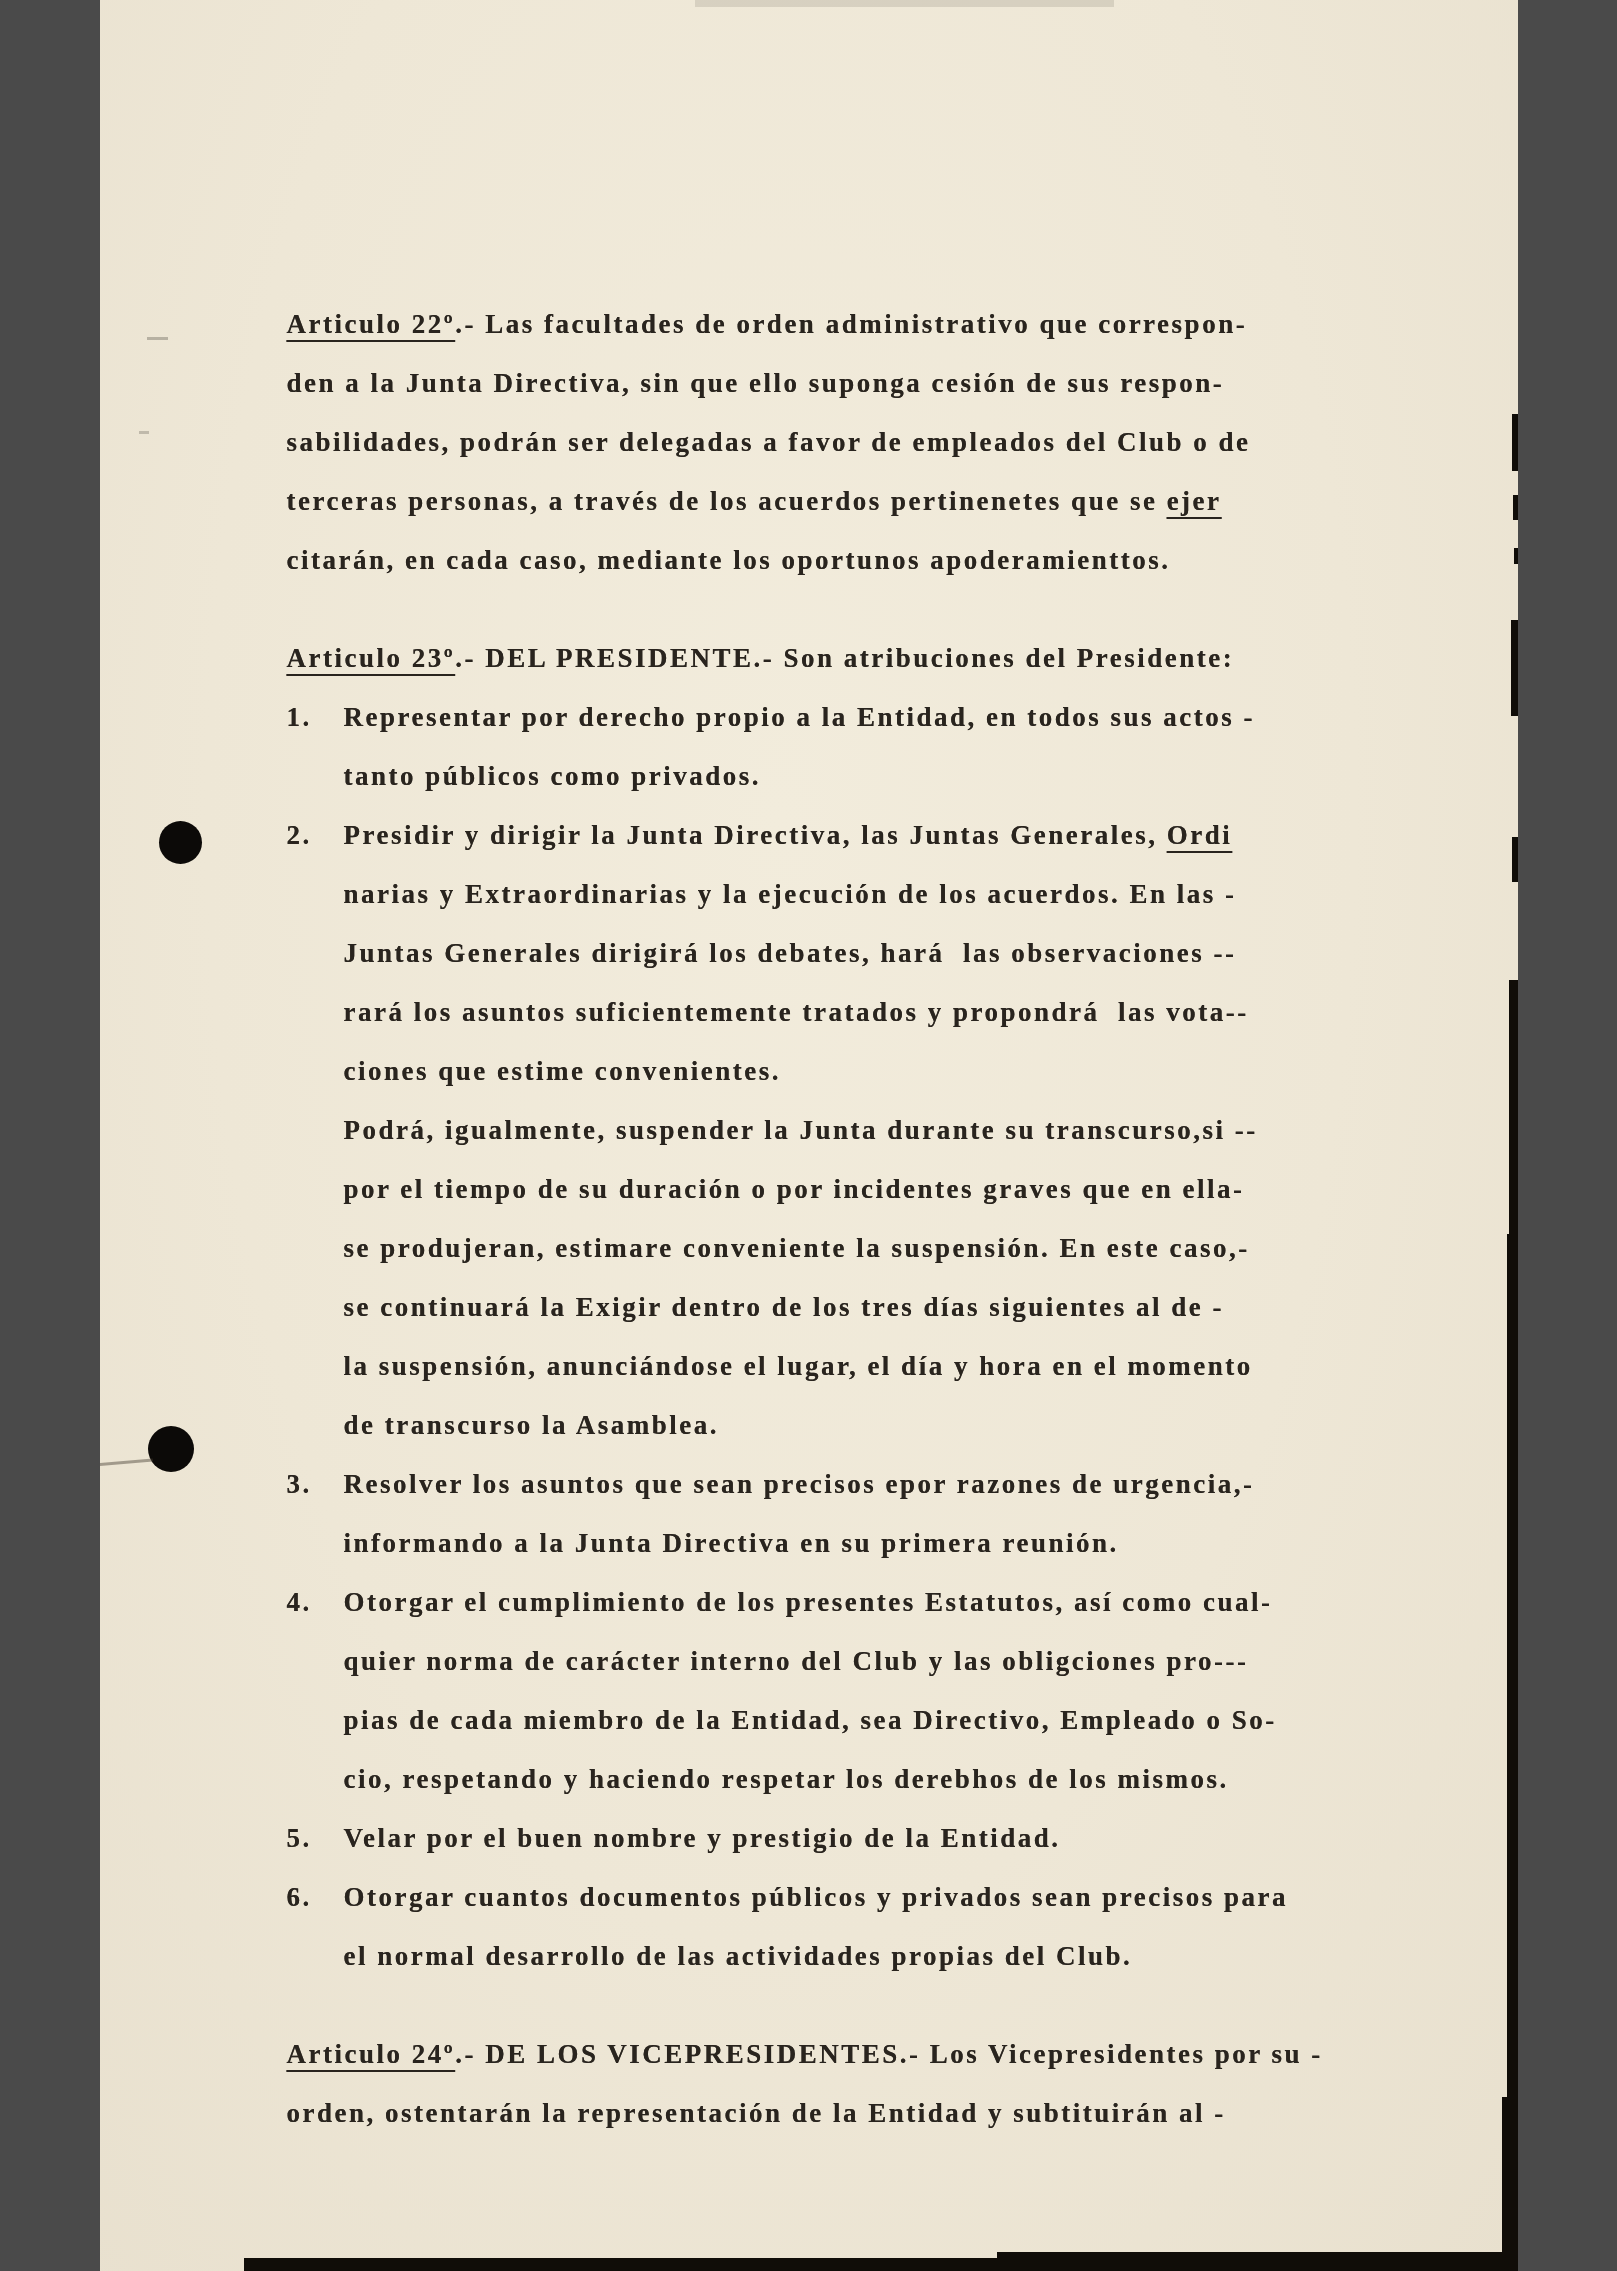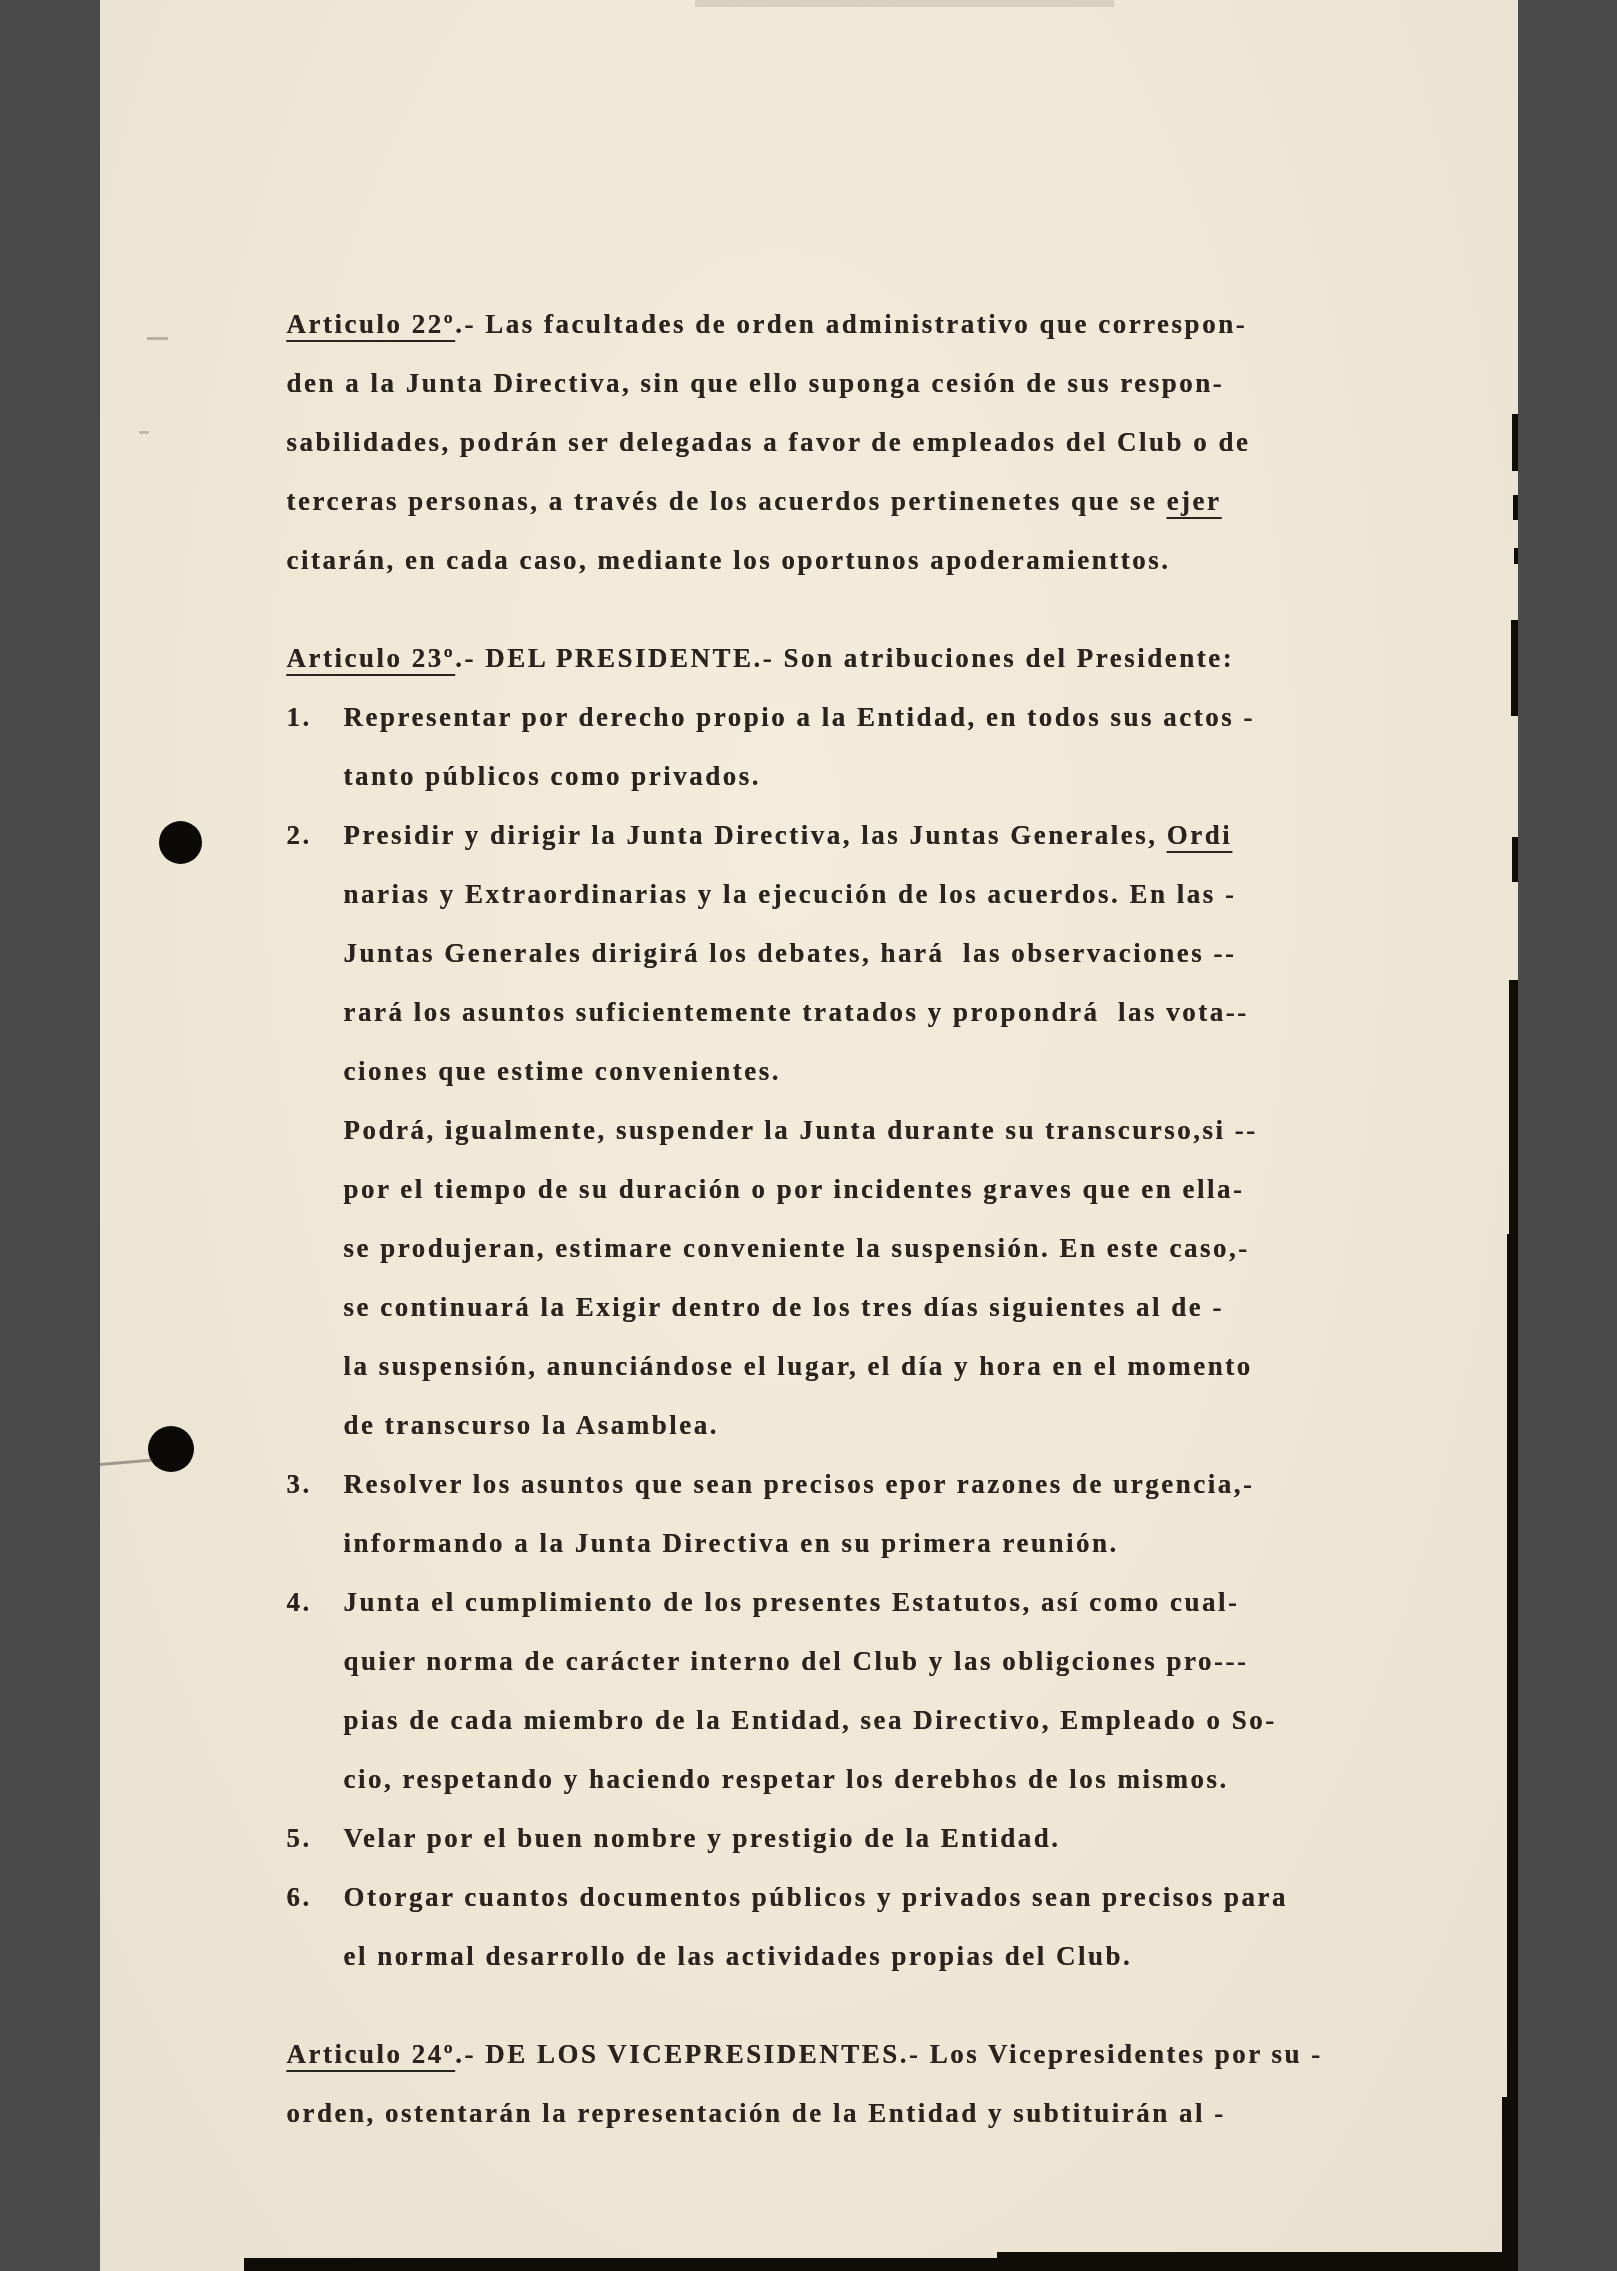--- a/index.html
+++ b/index.html
@@ -105,21 +105,21 @@
       <div class="block item">
         <span class="num">3.</span>
         <div class="item-lines">
           <div class="line"><span>Resolver los asuntos que sean precisos epor razones de urgencia,-</span></div>
           <div class="line"><span>informando a la Junta Directiva en su primera reunión.</span></div>
         </div>
       </div>
       <div class="block item">
         <span class="num">4.</span>
         <div class="item-lines">
-          <div class="line"><span>Junta el cumplimiento de los presentes Estatutos, así como cual-</span></div>
+          <div class="line"><span>Otorgar el cumplimiento de los presentes Estatutos, así como cual-</span></div>
           <div class="line"><span>quier norma de carácter interno del Club y las obligciones pro---</span></div>
           <div class="line"><span>pias de cada miembro de la Entidad, sea Directivo, Empleado o So-</span></div>
           <div class="line"><span>cio, respetando y haciendo respetar los derebhos de los mismos.</span></div>
         </div>
       </div>
       <div class="block item">
         <span class="num">5.</span>
         <div class="item-lines">
           <div class="line"><span>Velar por el buen nombre y prestigio de la Entidad.</span></div>
         </div>

